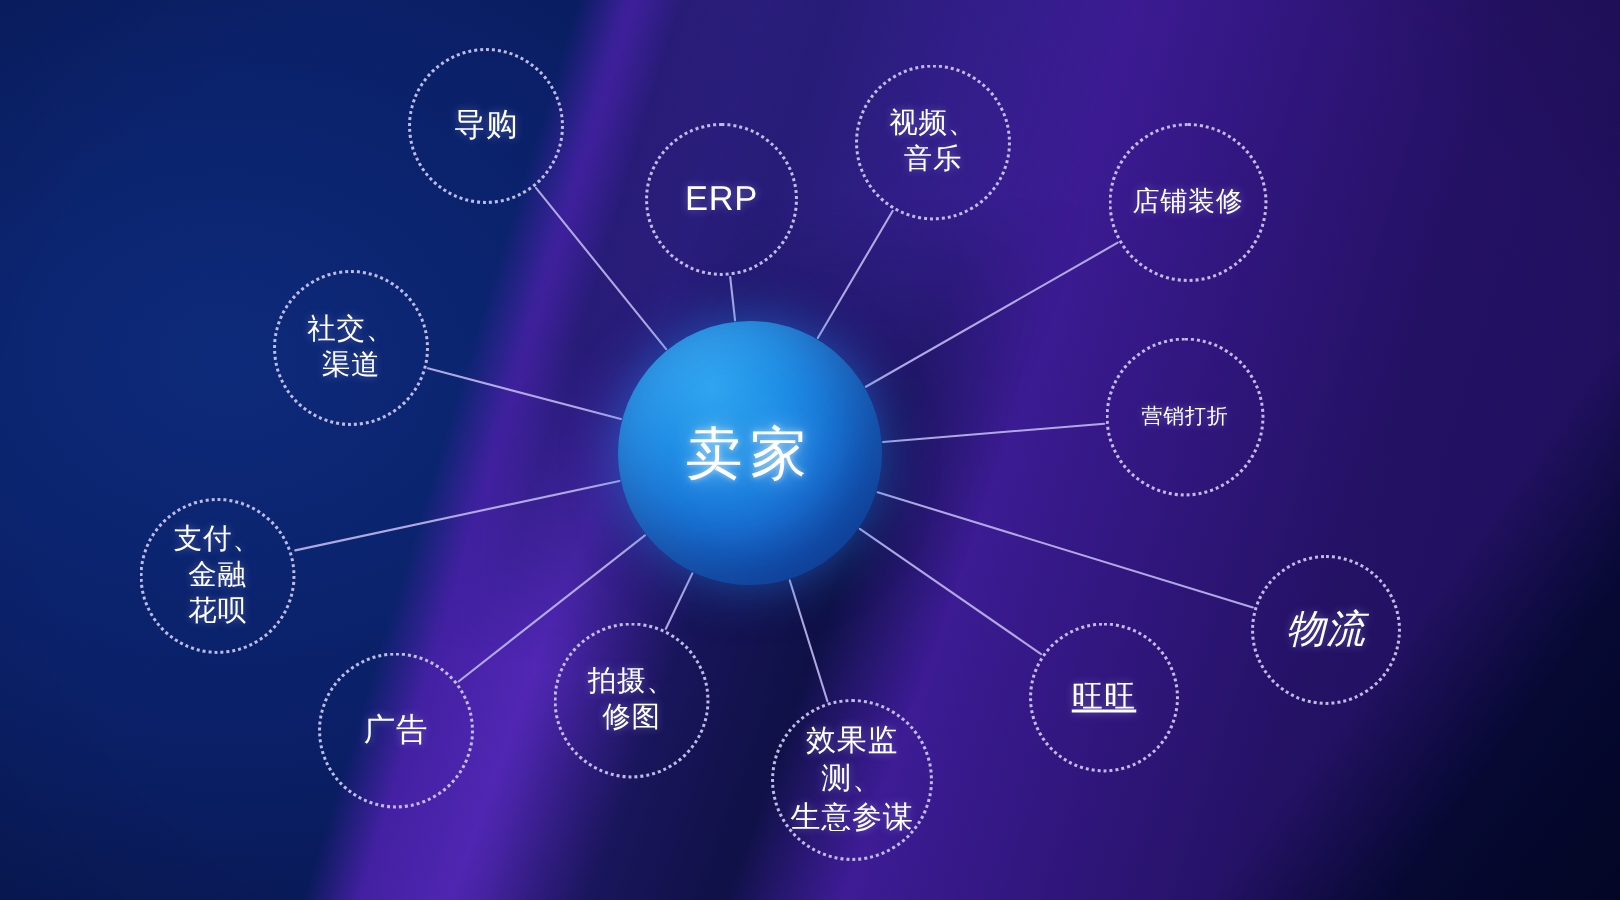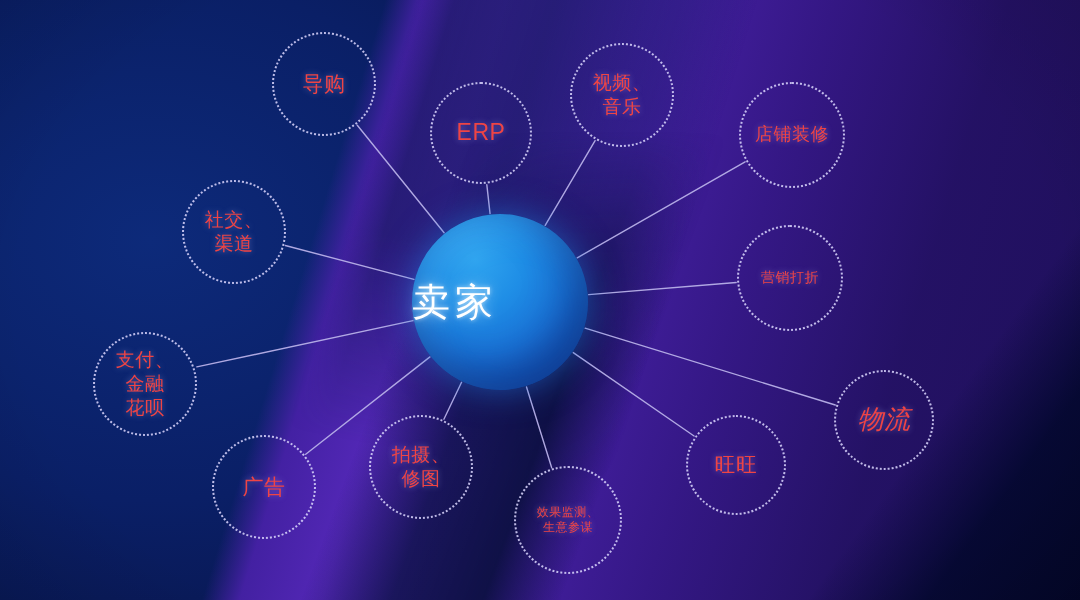--- a/index.html
+++ b/index.html
@@ -81,40 +81,40 @@
 
   
   .node {
     position: absolute;
     display: flex;
     align-items: center;
     justify-content: center;
     border-radius: 50%;
     box-sizing: border-box;
     border: 2px dotted rgba(214,210,250,0.88);
-    color: #ef4444;
+    color: #ffffff;
     text-align: center;
     line-height: 1.28;
     letter-spacing: 0.5px;
     transform: translate(-50%, -50%);
     text-shadow: 0 0 6px rgba(170,180,255,0.45);
   }
   .node-label {
     padding: 0 4px;
     white-space: pre-line;
   }
 
   
   #hub {
     position: absolute;
     transform: translate(-50%, -50%);
     border-radius: 50%;
     display: flex;
     align-items: center;
-    justify-content: flex-start;
+    justify-content: center;
     background:
       radial-gradient(circle at 36% 26%, #2fa4ef 0%, #1f8ee6 28%, #1a73d8 56%, #1759c4 78%, #1244a8 100%);
     box-shadow:
       0 0 34px rgba(35,130,235,0.55),
       inset -14px -18px 42px rgba(8,40,110,0.55),
       inset 12px 14px 34px rgba(130,210,255,0.18);
   }
   #hub .hub-label {
     color: #ffffff;
     font-size: 38px;
@@ -164,24 +164,24 @@
       <div class="node" style="left: 792px; top: 135px; width: 106px; height: 106px;">
         <span class="node-label" style="font-size: 18px;">店铺装修</span>
       </div>
       <div class="node" style="left: 790px; top: 278px; width: 106px; height: 106px;">
         <span class="node-label" style="font-size: 14px;">营销打折</span>
       </div>
       <div class="node" style="left: 884px; top: 420px; width: 100px; height: 100px;">
         <span class="node-label" style="font-size: 26px; font-style: italic;">物流</span>
       </div>
       <div class="node" style="left: 736px; top: 465px; width: 100px; height: 100px;">
-        <span class="node-label" style="font-size: 21px;">旺旺</span>
+        <span class="node-label" style="font-size: 21px; text-decoration: underline;">旺旺</span>
       </div>
       <div class="node" style="left: 568px; top: 520px; width: 108px; height: 108px;">
-        <span class="node-label" style="font-size: 12px;">效果监测、
+        <span class="node-label" style="font-size: 20px;">效果监测、
 生意参谋</span>
       </div>
       <div class="node" style="left: 421px; top: 467px; width: 104px; height: 104px;">
         <span class="node-label" style="font-size: 19px;">拍摄、
 修图</span>
       </div>
       <div class="node" style="left: 264px; top: 487px; width: 104px; height: 104px;">
         <span class="node-label" style="font-size: 21px;">广告</span>
       </div>
       <div class="node" style="left: 145px; top: 384px; width: 104px; height: 104px;">

